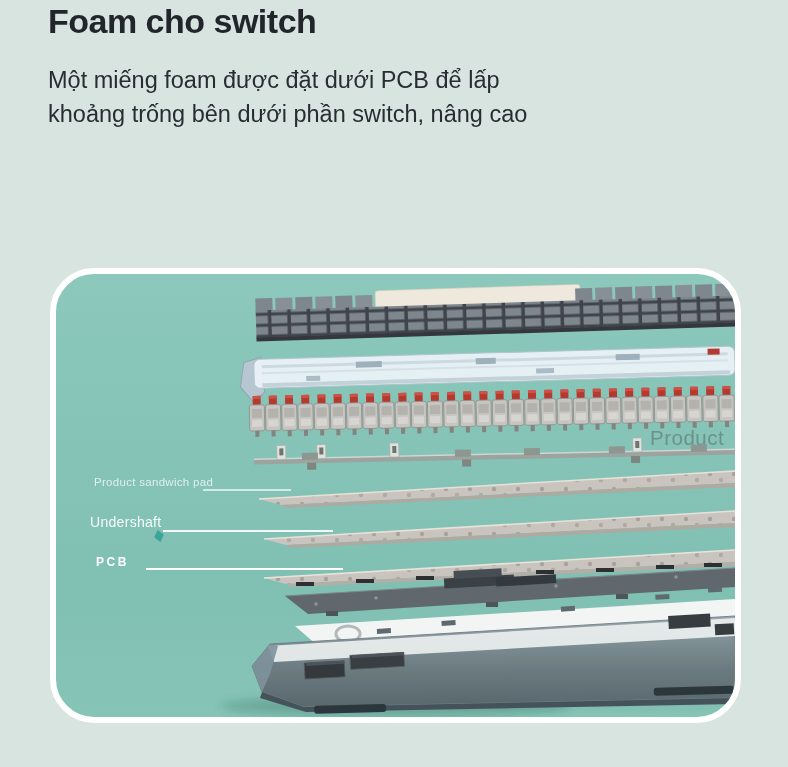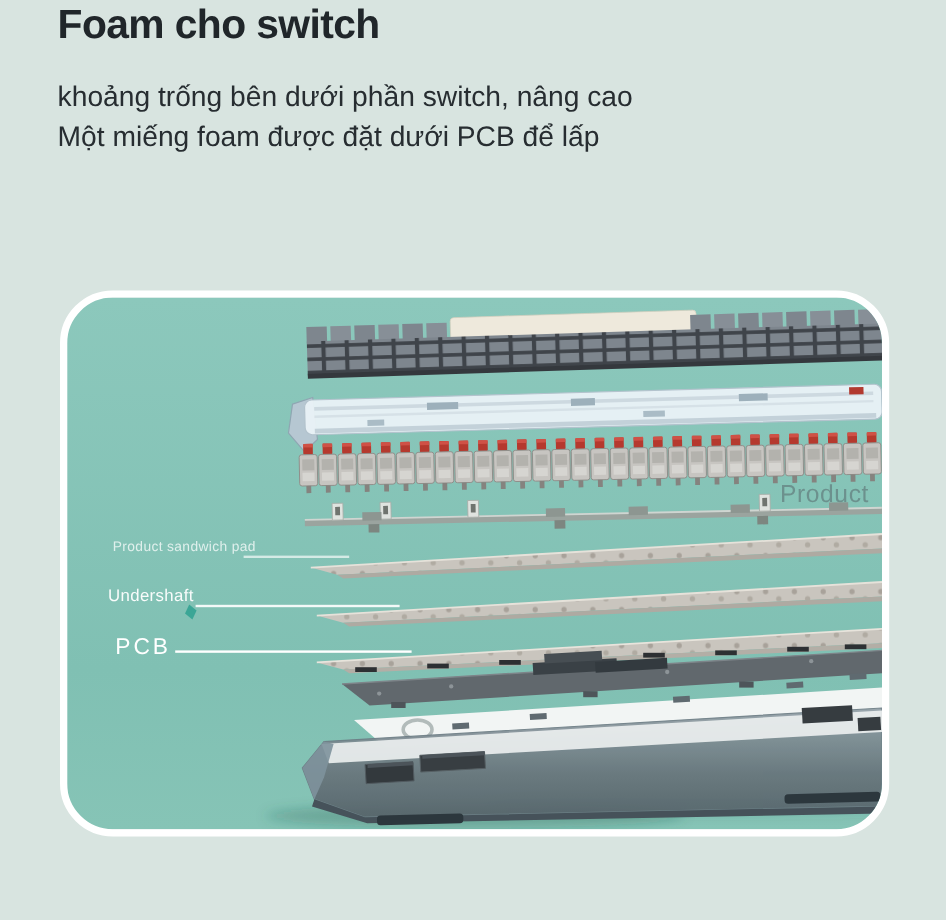--- a/index.html
+++ b/index.html
@@ -9,52 +9,52 @@
     font-family:"Liberation Sans","DejaVu Sans",sans-serif;
   }
   .header{position:absolute;left:48px;top:2px;width:600px;}
   .title{
     font-size:34px;font-weight:700;color:#20262a;margin:0 0 22px 0;
     letter-spacing:-0.5px;
   }
   .desc{font-size:23.5px;color:#272d31;line-height:34px;font-weight:400;}
   .desc .dline{white-space:nowrap;}
   .panel{
-    position:absolute;left:50px;top:242px;width:691px;height:455px;
+    position:absolute;left:50px;top:268px;width:691px;height:455px;
     box-sizing:border-box;border:6px solid var(--panel-border,#fff);
     border-radius:44px;overflow:hidden;
     background:linear-gradient(180deg,var(--panel-bg-top,#8cc8bc) 0%,var(--panel-bg-bot,#80c0b3) 70%,#86c4b6 100%);
   }
   .panel-inner{position:absolute;left:0;top:0;width:679px;height:443px;}
   .watermark{
     position:absolute;left:594px;top:152px;font-size:20.5px;
     color:rgba(88,104,107,0.55);letter-spacing:0.5px;z-index:1;
   }
   .diagram-svg{position:absolute;left:0;top:0;z-index:2;}
   .layer-label{position:absolute;color:#fff;z-index:3;}
   .lbl-silicone{left:38px;top:202px;font-size:11.5px;color:rgba(255,255,255,0.74);letter-spacing:0.3px;}
   .lbl-undershaft{left:34px;top:240px;font-size:14px;color:rgba(255,255,255,0.95);letter-spacing:0.3px;}
-  .lbl-pcb{left:40px;top:281px;font-size:19px;font-weight:400;letter-spacing:2.5px;}
+  .lbl-pcb{left:40px;top:281px;font-size:12px;font-weight:700;letter-spacing:2.5px;}
   .label-line{position:absolute;z-index:3;}
   .line-silicone{left:147px;top:215px;width:88px;height:1.5px;background:rgba(255,255,255,0.65);}
   .line-undershaft{left:107px;top:256px;width:170px;height:1.8px;background:rgba(255,255,255,0.9);}
   .line-pcb{left:90px;top:294px;width:197px;height:2px;background:#ffffff;}
   .pointer-mark{
     position:absolute;left:99px;top:258px;width:8px;height:8px;z-index:3;
     background:#2fa191;opacity:0.85;transform:rotate(40deg) skewX(15deg);
   }
 </style>
 </head>
 <body>
 
 <div class="header">
   <h1 class="title">Foam cho switch</h1>
   <div class="desc">
+    <div class="dline">Một miếng foam được đặt dưới PCB để lấp</div>
     <div class="dline">khoảng trống bên dưới phần switch, nâng cao</div>
-    <div class="dline">Một miếng foam được đặt dưới PCB để lấp</div>
   </div>
 </div>
 
 <div class="panel">
   <div class="panel-inner">
 
     <div class="watermark">Product</div>
 
     <svg class="diagram-svg" width="679" height="443" viewBox="0 0 679 443">
       <defs>

